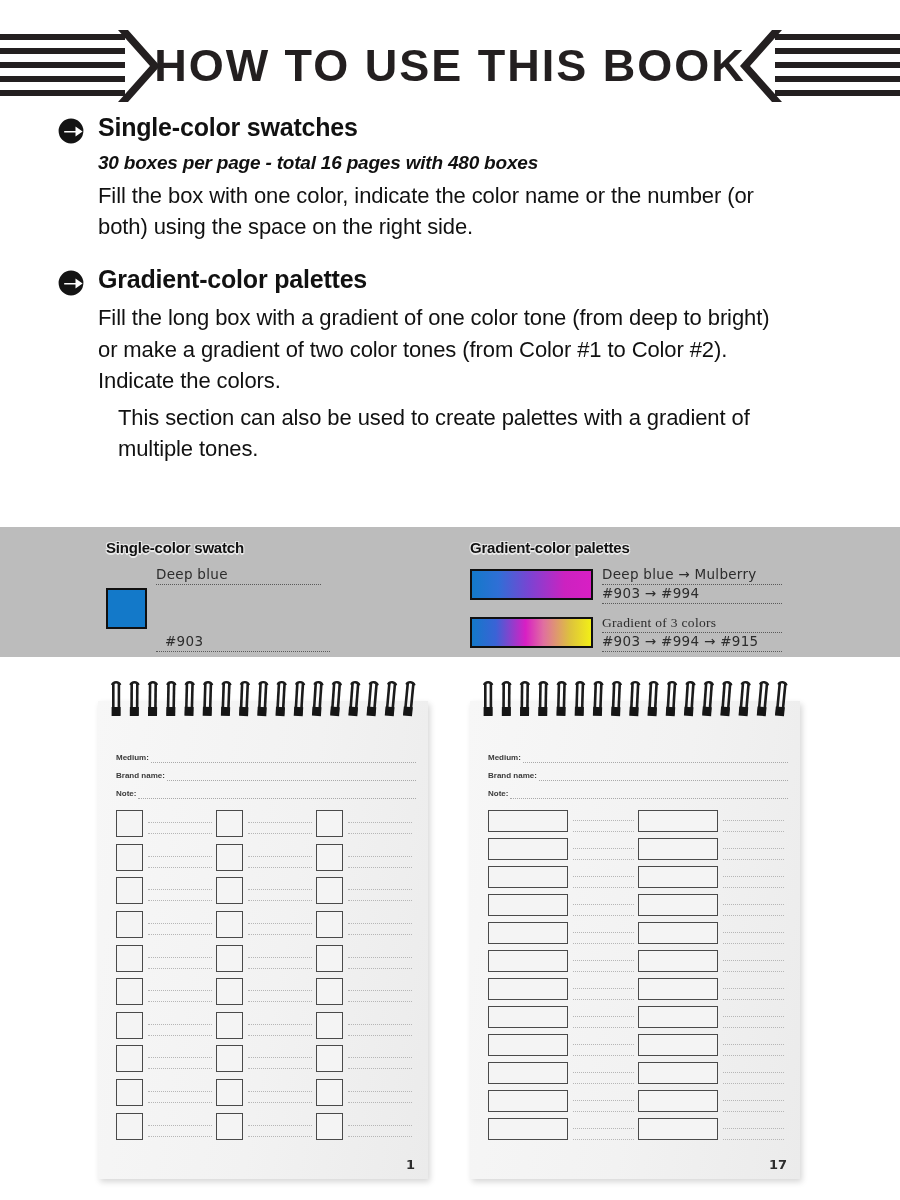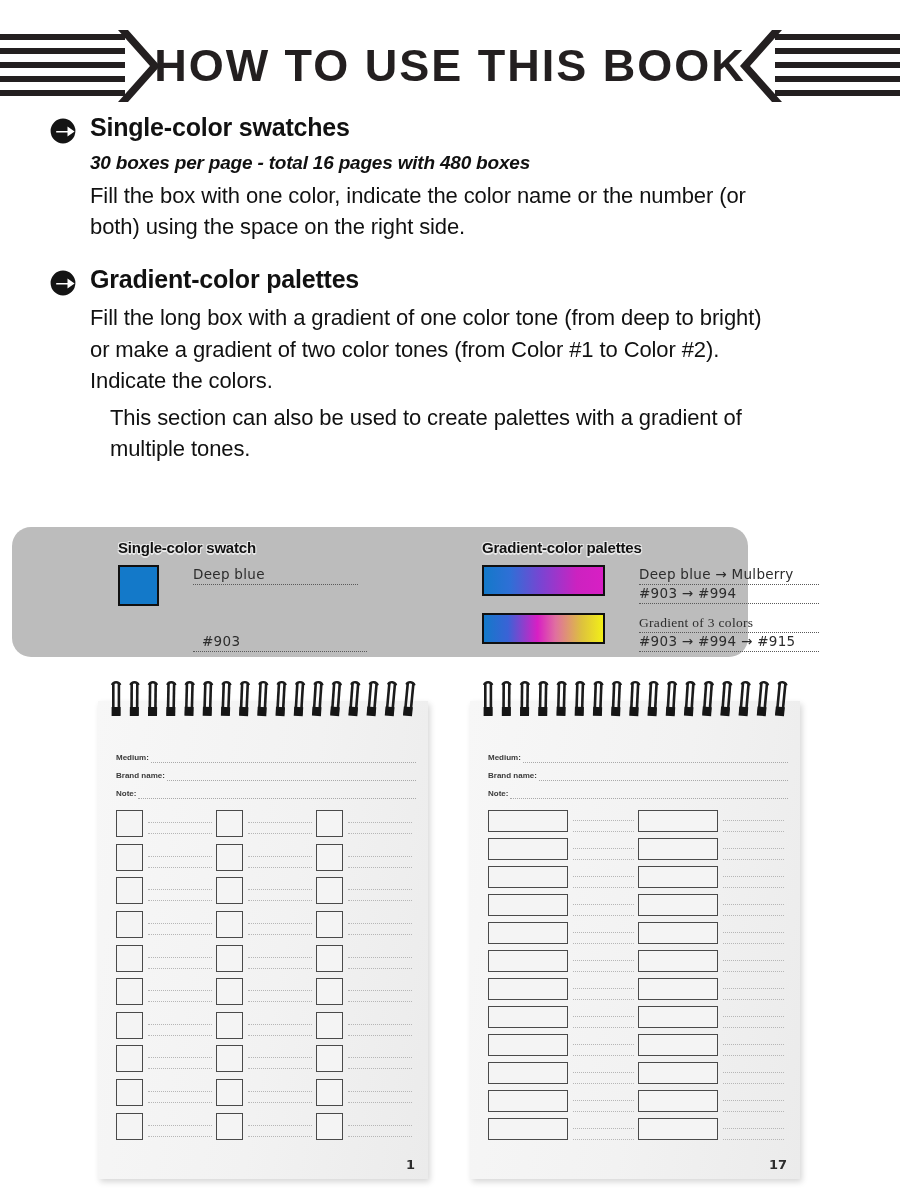--- a/index.html
+++ b/index.html
@@ -39,21 +39,21 @@
     letter-spacing: 2px;
     color: #231f20;
     font-family: "Liberation Sans", sans-serif;
     pointer-events: none;
     white-space: nowrap;
   }
 
   
   .instructions {
     position: absolute;
-    left: 8px;
+    left: 16px;
     top: 112px;
     width: 776px;
   }
   .section { margin-bottom: 4px; }
   .sec-head {
     display: flex;
     align-items: flex-start;
     padding-left: 42px;
   }
   .bullet {
@@ -85,26 +85,25 @@
     line-height: 1.42;
     color: #111;
     max-width: 790px;
     letter-spacing: -0.1px;
   }
   .sec-body p { margin: 0; }
 
   
   .example-panel {
     position: absolute;
-    left: 12px;
+    left: 0;
     top: 527px;
-    width: 736px;
+    width: 900px;
     height: 130px;
     background: #bcbcbc;
-    border-radius: 19px;
   }
   .example-col {
     position: absolute;
     top: 12px;
   }
   .example-col.left  { left: 106px; }
   .example-col.right { left: 470px; }
 
   .ex-heading {
     font-size: 15px;
@@ -112,23 +111,22 @@
     color: #111;
     margin-bottom: 9px;
     text-shadow:
       1px 1px 0 #e8e8e8, -1px 1px 0 #e8e8e8,
       1px -1px 0 #e8e8e8, -1px -1px 0 #e8e8e8,
       0 2px 0 #e8e8e8;
     letter-spacing: -0.2px;
   }
   .ex-row {
     display: flex;
-    align-items: flex-start;
+    align-items: center;
     margin-bottom: 9px;
-    gap: 25px;
   }
   .ex-chip {
     border: 2.5px solid #101010;
     box-sizing: border-box;
     flex: 0 0 auto;
     margin-right: 9px;
   }
   .chip-sq { width: 41px; height: 41px; }
   .chip-bar { width: 123px; height: 31px; }
 

